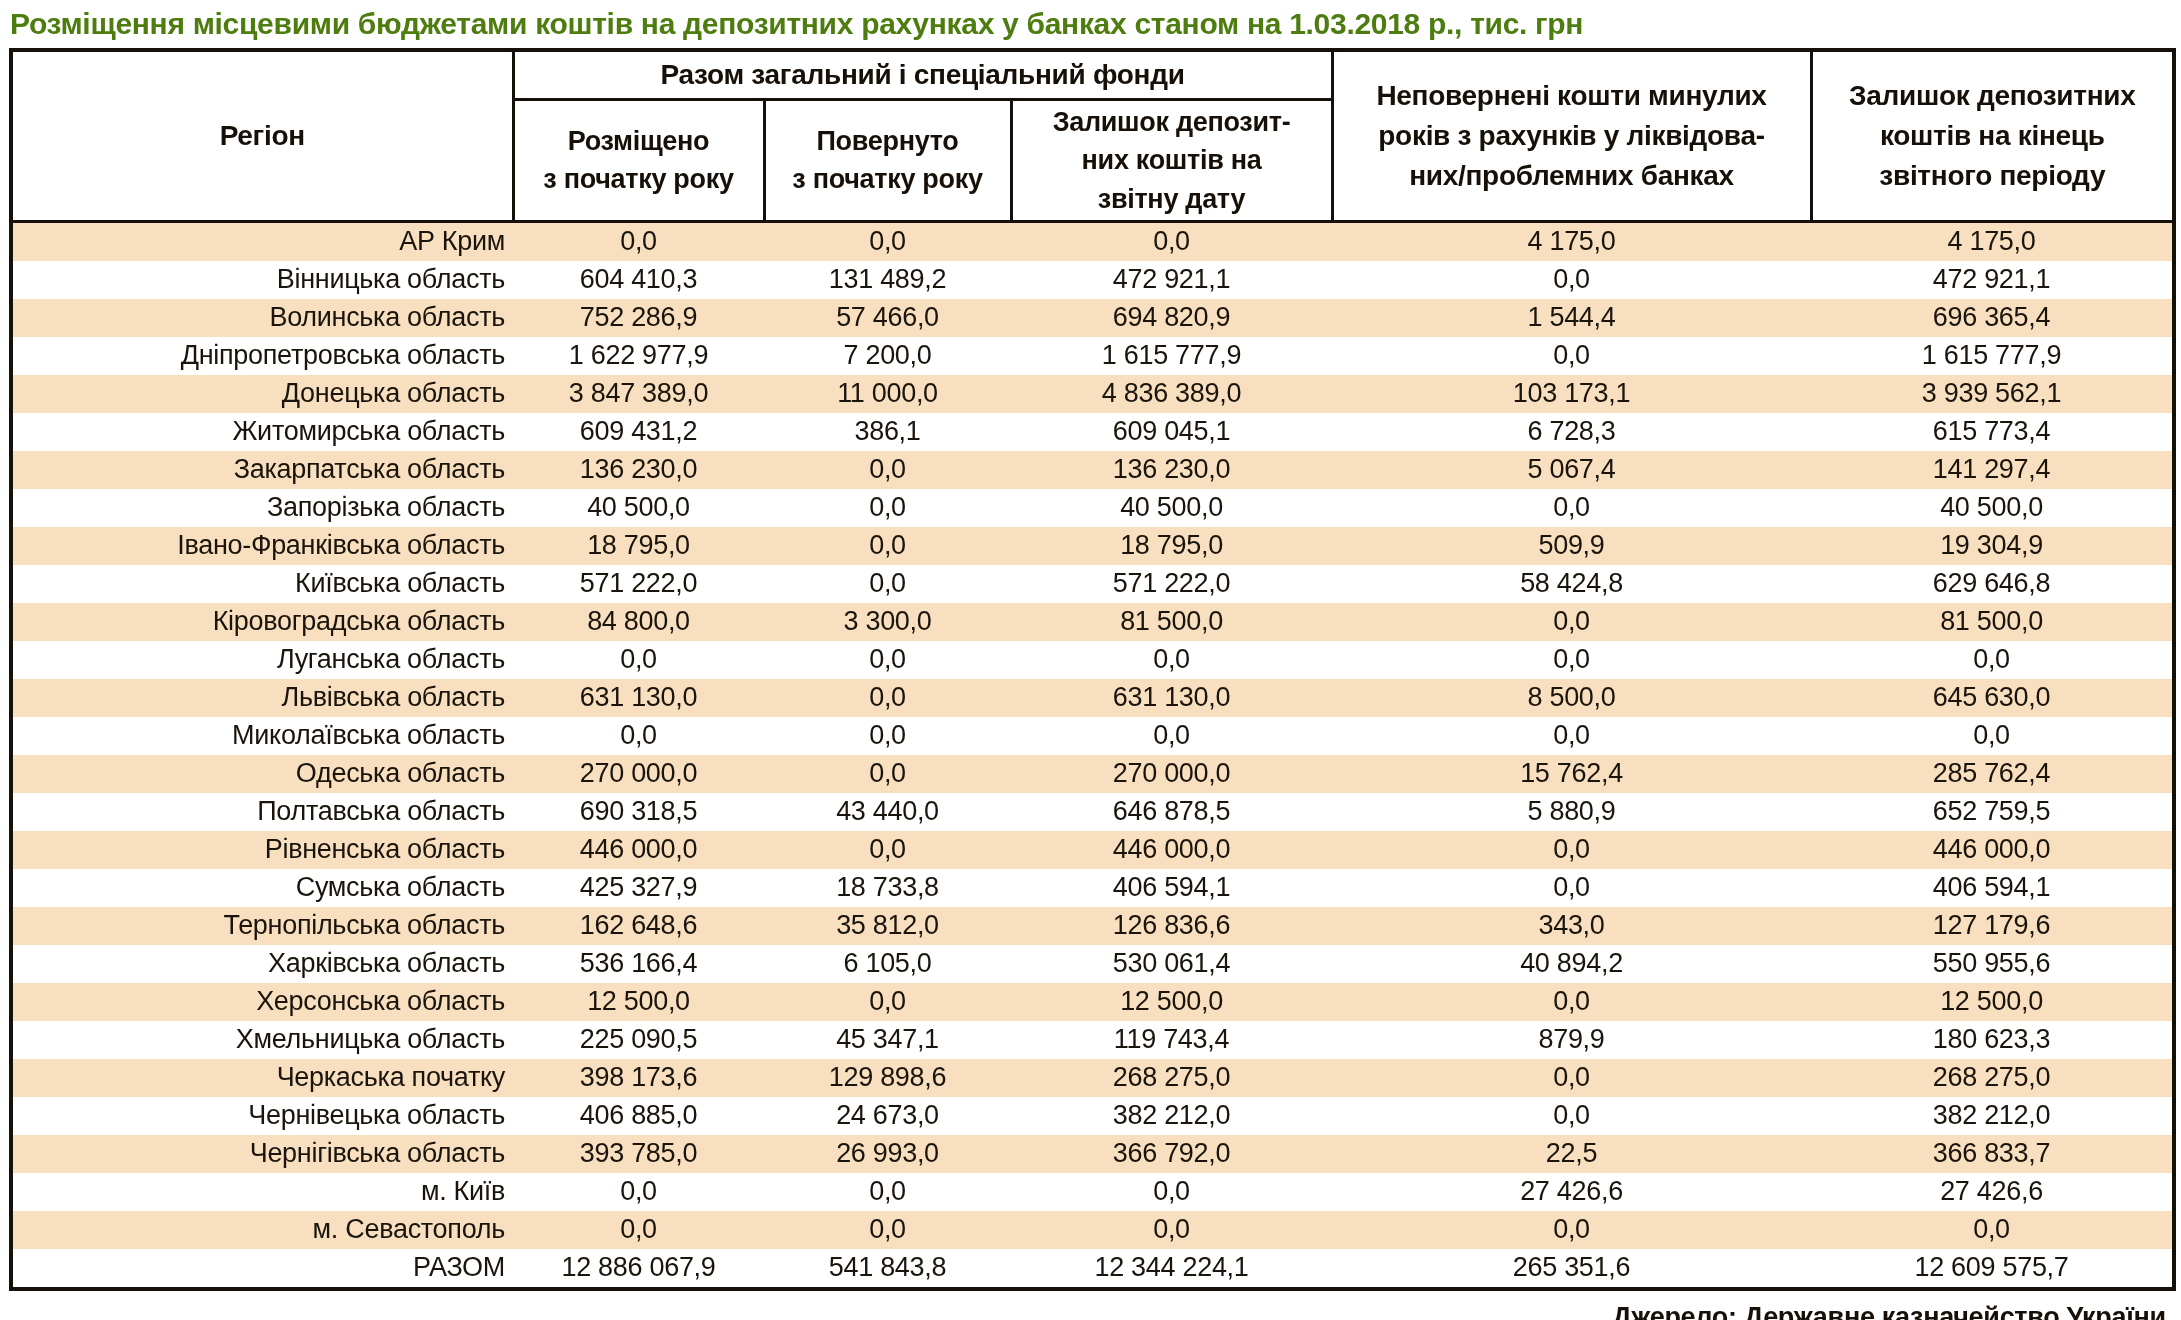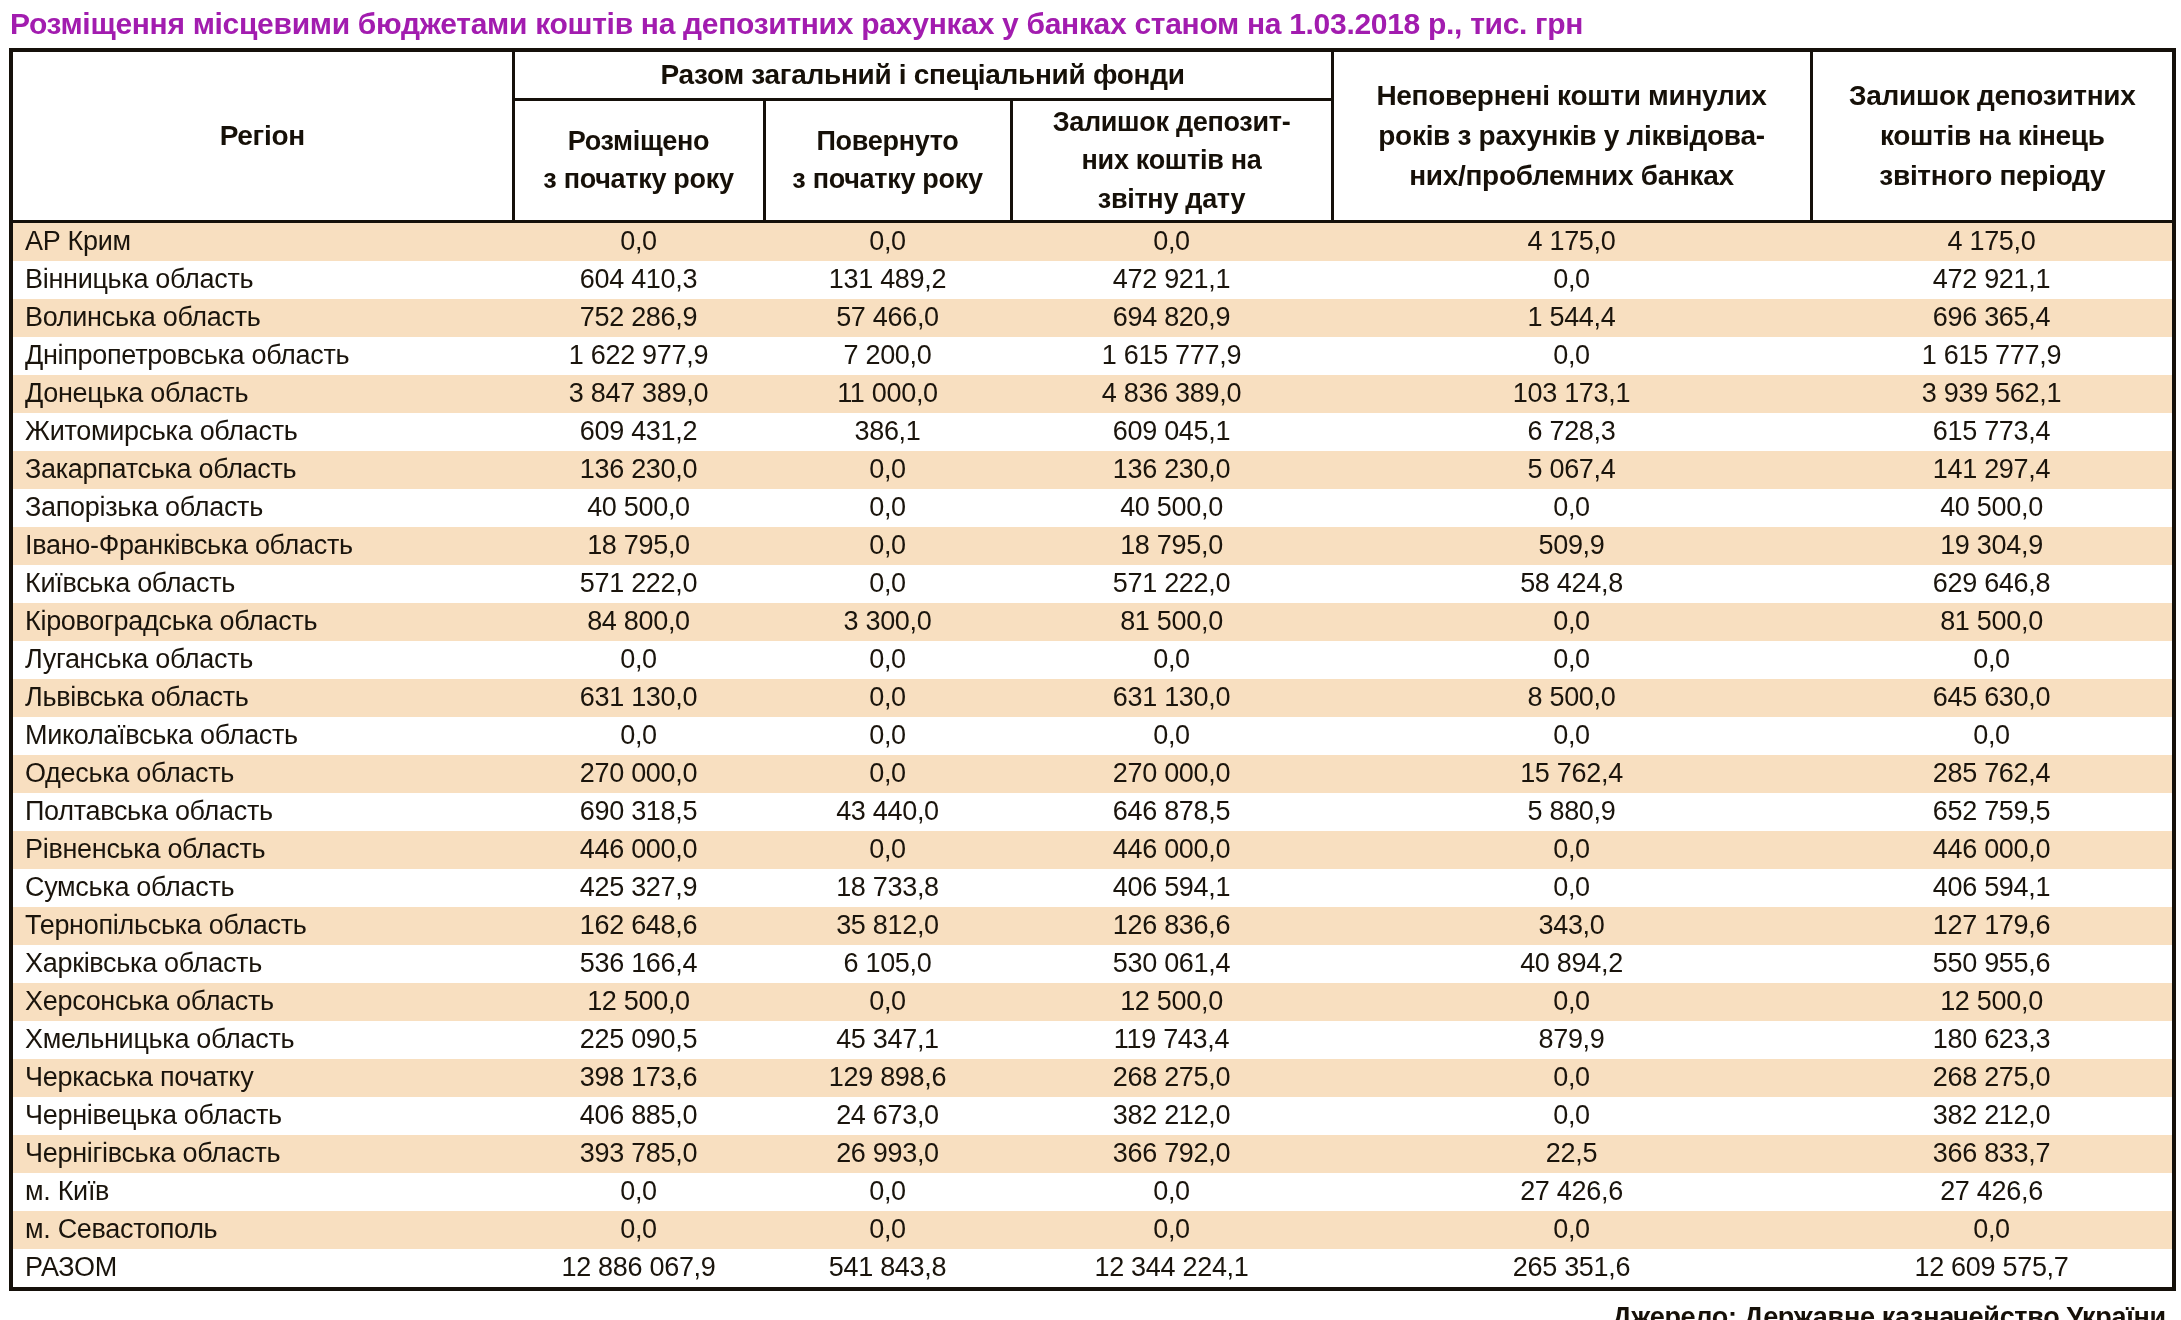--- a/index.html
+++ b/index.html
@@ -9,21 +9,21 @@
     font-family: "Liberation Sans", sans-serif;
     color: #131313;
     overflow: hidden;
   }
   .page { width: 2181px; }
   .title {
     font-size: 30px;
     font-weight: bold;
     padding: 7px 0 7px 10px;
     letter-spacing: -0.3px;
-    color: #a21caf;
+    color: #4d7c0f;
   }
   table.deposits {
     border-collapse: collapse;
     table-layout: fixed;
     margin-left: 9px;
     width: 2163px;
     border: 4px solid #15100a;
   }
   col.c-region { width: 502px; }
   col.c-placed { width: 251px; }
@@ -50,21 +50,21 @@
 
   tbody td {
     border: none;
     height: 38px;
     font-size: 27px;
     letter-spacing: -0.3px;
     padding: 0 8px;
     vertical-align: middle;
     color: #1a140c;
   }
-  tbody td.region { text-align: left; padding-left: 12px; }
+  tbody td.region { text-align: right; padding-left: 12px; }
   tbody td.num { text-align: center; }
   tbody tr:nth-child(odd) { background: #f8dfc0; }
   tbody tr:nth-child(even) { background: #ffffff; }
 
   .footer {
     width: 2164px;
     margin: 11px 0 0 9px;
     text-align: right;
     font-size: 27px;
     font-weight: bold;

